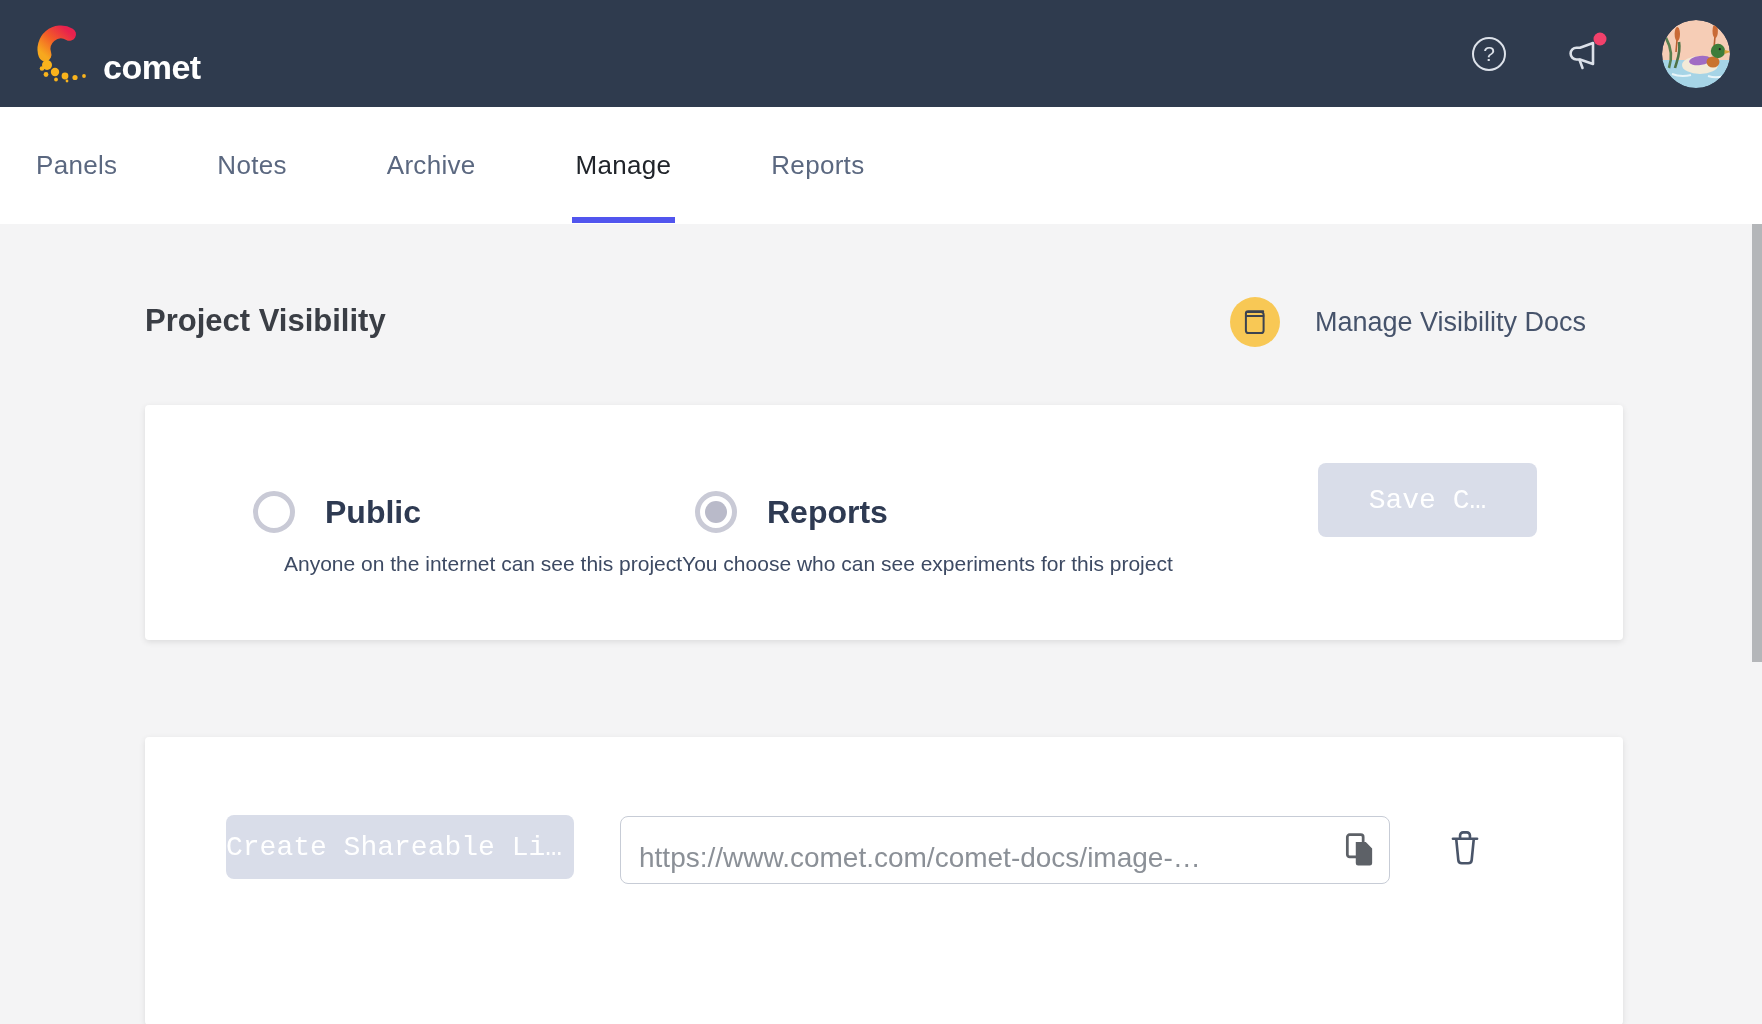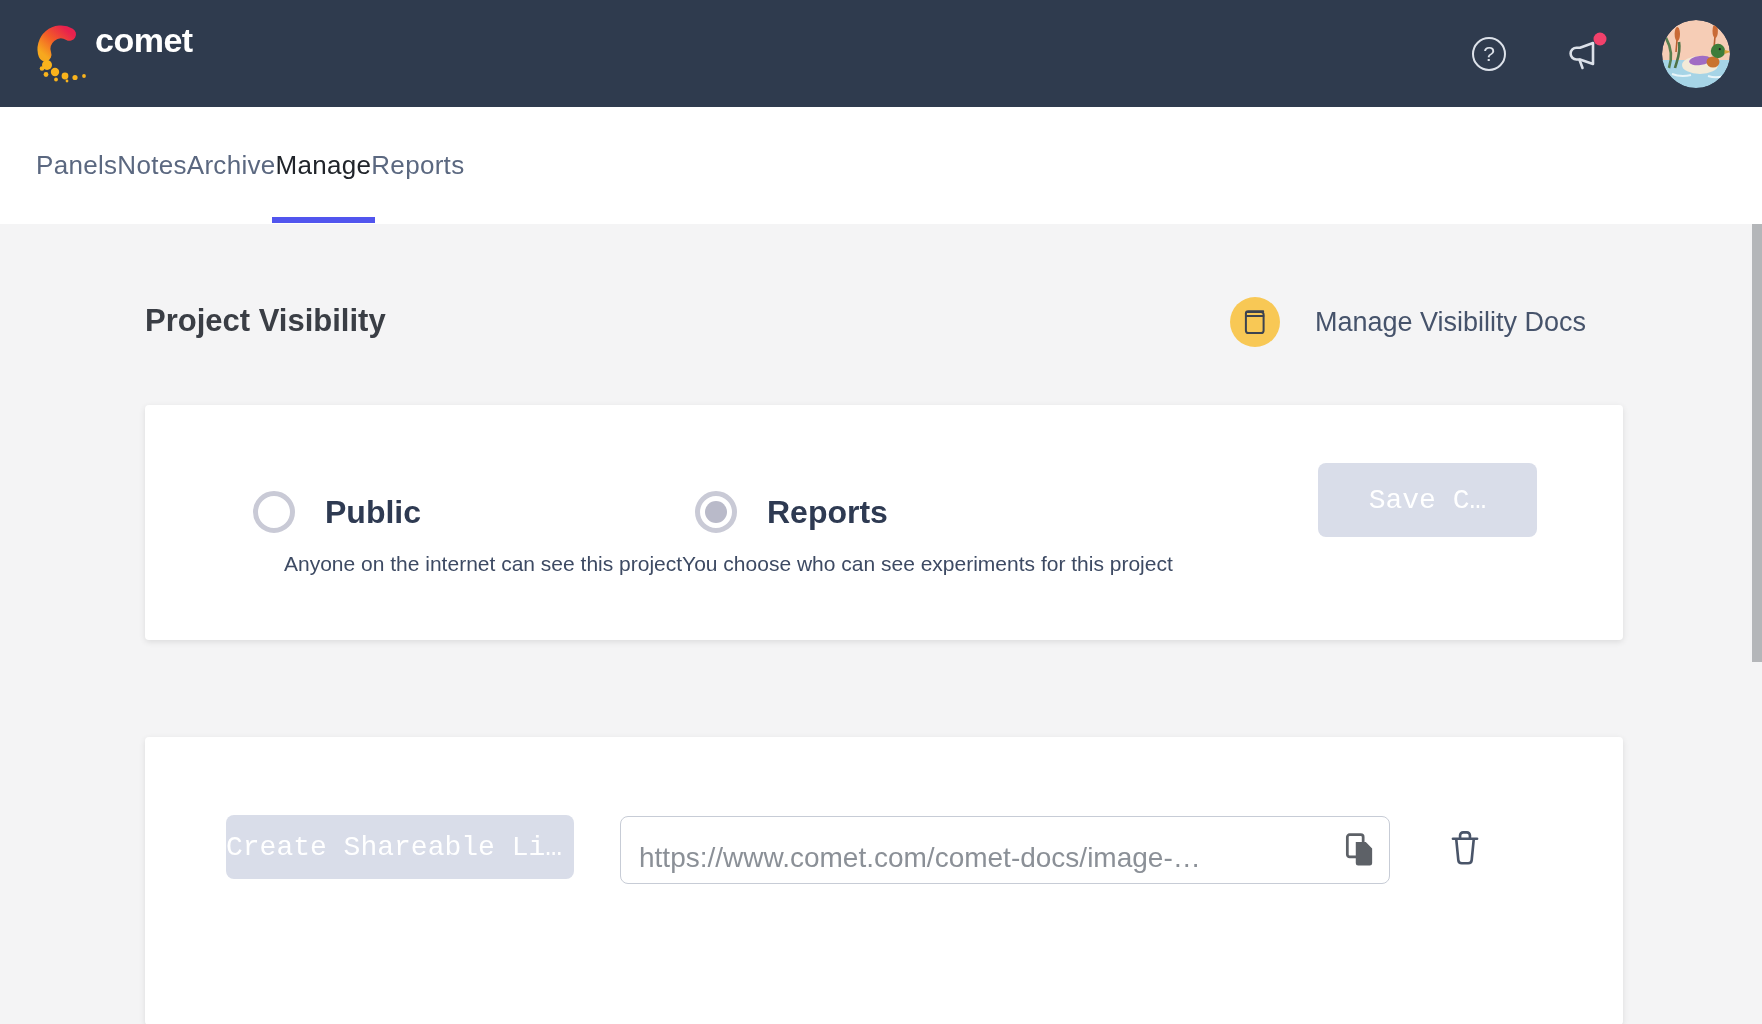--- a/index.html
+++ b/index.html
@@ -3,36 +3,36 @@
 <meta charset="utf-8">
 <style>
   * { margin:0; padding:0; box-sizing:border-box; }
   html,body { width:1762px; height:1024px; }
   body { font-family:"Liberation Sans", sans-serif; overflow:hidden; }
   .page { position:relative; width:1762px; height:1024px; background:#f4f4f5; overflow:hidden; }
 
   
   .navbar { position:absolute; top:0; left:0; width:100%; height:107px; background:#2f3b4e;
             display:flex; align-items:center; padding:0 32px 0 33px; }
-  .logo { display:flex; align-items:flex-start; gap:4px; cursor:pointer; }
+  .logo { display:flex; align-items:flex-end; gap:12px; cursor:pointer; }
   .logo-text { color:#ffffff; font-size:34px; font-weight:700; letter-spacing:-0.5px; }
   .breadcrumb { display:flex; align-items:center; gap:20px; margin-left:72px; font-size:26px; }
   .crumb-workspace { color:#c6cdd8; font-weight:500; cursor:pointer; }
   .crumb-sep { display:flex; align-items:center; }
   .crumb-project { color:#7f8a9b; font-weight:500; }
   .nav-actions { margin-left:auto; display:flex; align-items:center; gap:56px; }
   .help-btn { width:34px; height:34px; border-radius:50%; border:2.5px solid #dde2ea; color:#dde2ea;
               display:flex; align-items:center; justify-content:center; font-size:21px; font-weight:500;
               cursor:pointer; background:transparent; }
   .megaphone-btn { position:relative; background:transparent; border:none; cursor:pointer; width:44px; height:44px; }
   .avatar { width:68px; height:68px; border-radius:50%; overflow:hidden; cursor:pointer; flex:none; }
 
   
   .tabbar { position:absolute; top:107px; left:0; width:100%; height:117px; background:#ffffff;
-            display:flex; align-items:stretch; padding-left:36px; }
+            display:flex; align-items:stretch; padding-left:36px; gap:100px; }
   .tab { position:relative; display:flex; align-items:center; font-size:26px; color:#5b6880;
          letter-spacing:0.3px; cursor:pointer; background:transparent; border:none;
          font-family:"Liberation Sans", sans-serif; }
   .tab.active { color:#20242a; font-weight:500; }
   .tab.active .tab-underline { position:absolute; left:-4px; right:-4px; bottom:1px; height:6px; background:#5155ee; }
   .section-title { position:absolute; left:145px; top:303px; font-size:31px; font-weight:700; color:#3a3e45; }
   .docs-link { position:absolute; left:1230px; top:297px; height:50px; display:flex; align-items:center;
                gap:35px; cursor:pointer; text-decoration:none; }
   .docs-icon-circle { width:50px; height:50px; border-radius:50%; background:#f8c855;
                       display:flex; align-items:center; justify-content:center; flex:none; }

